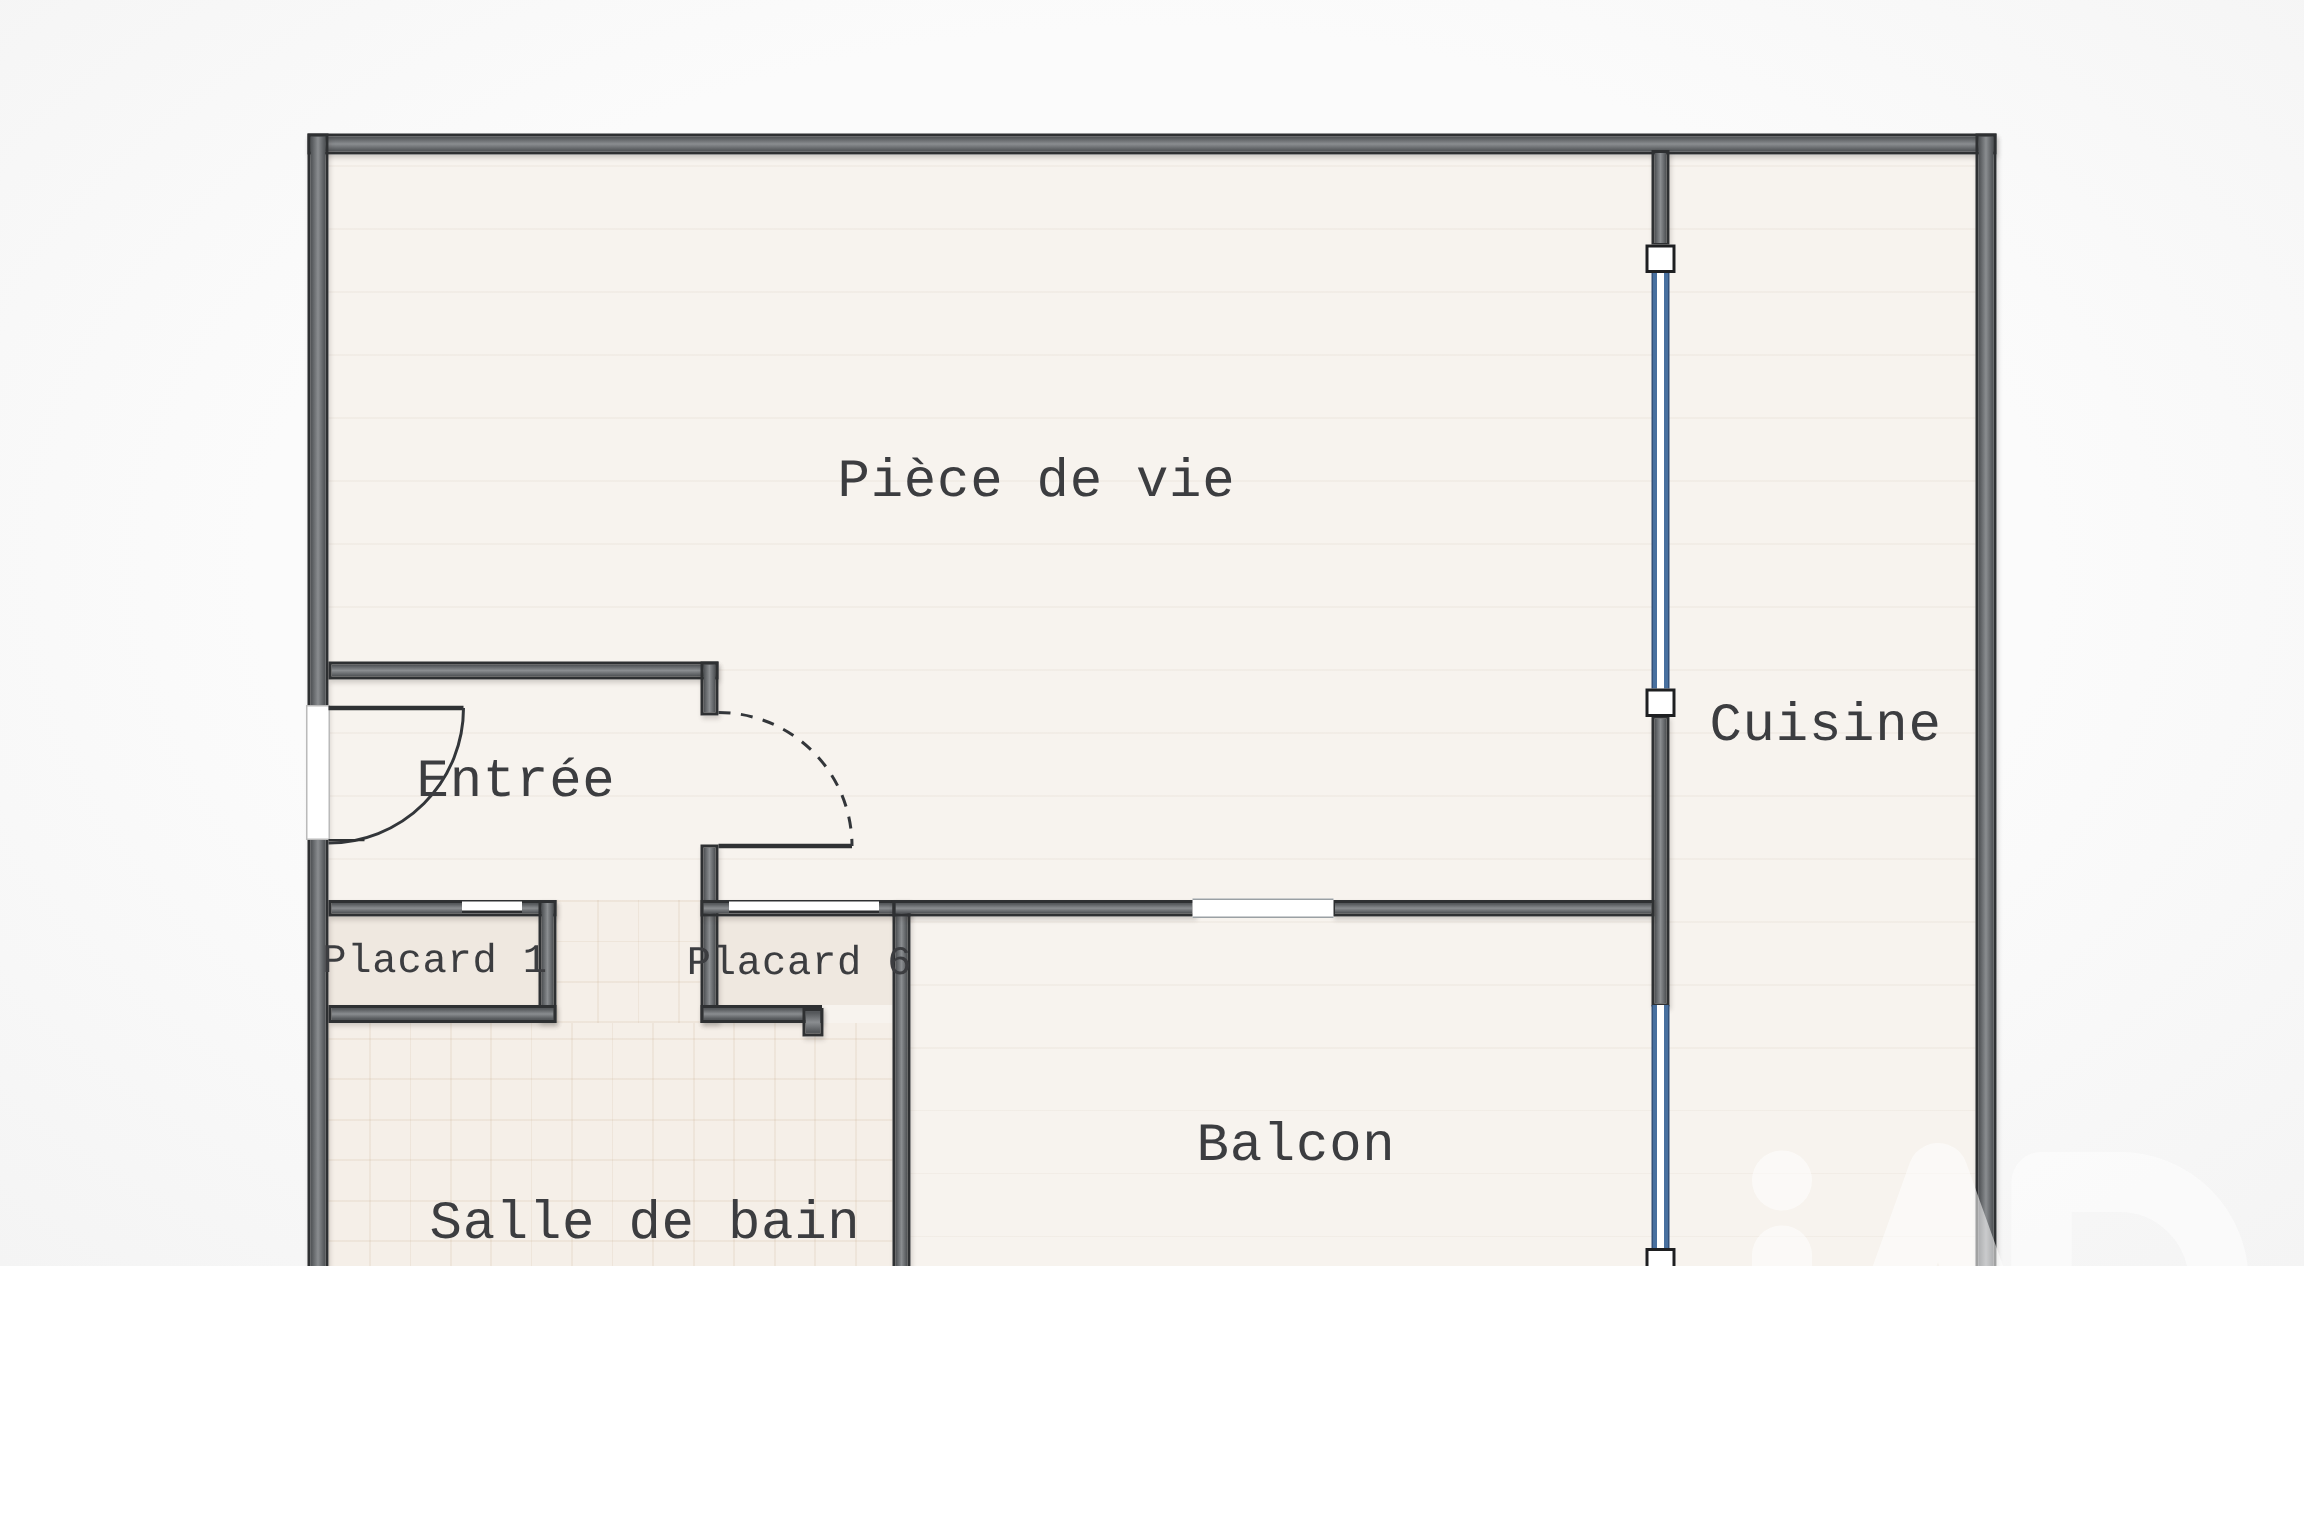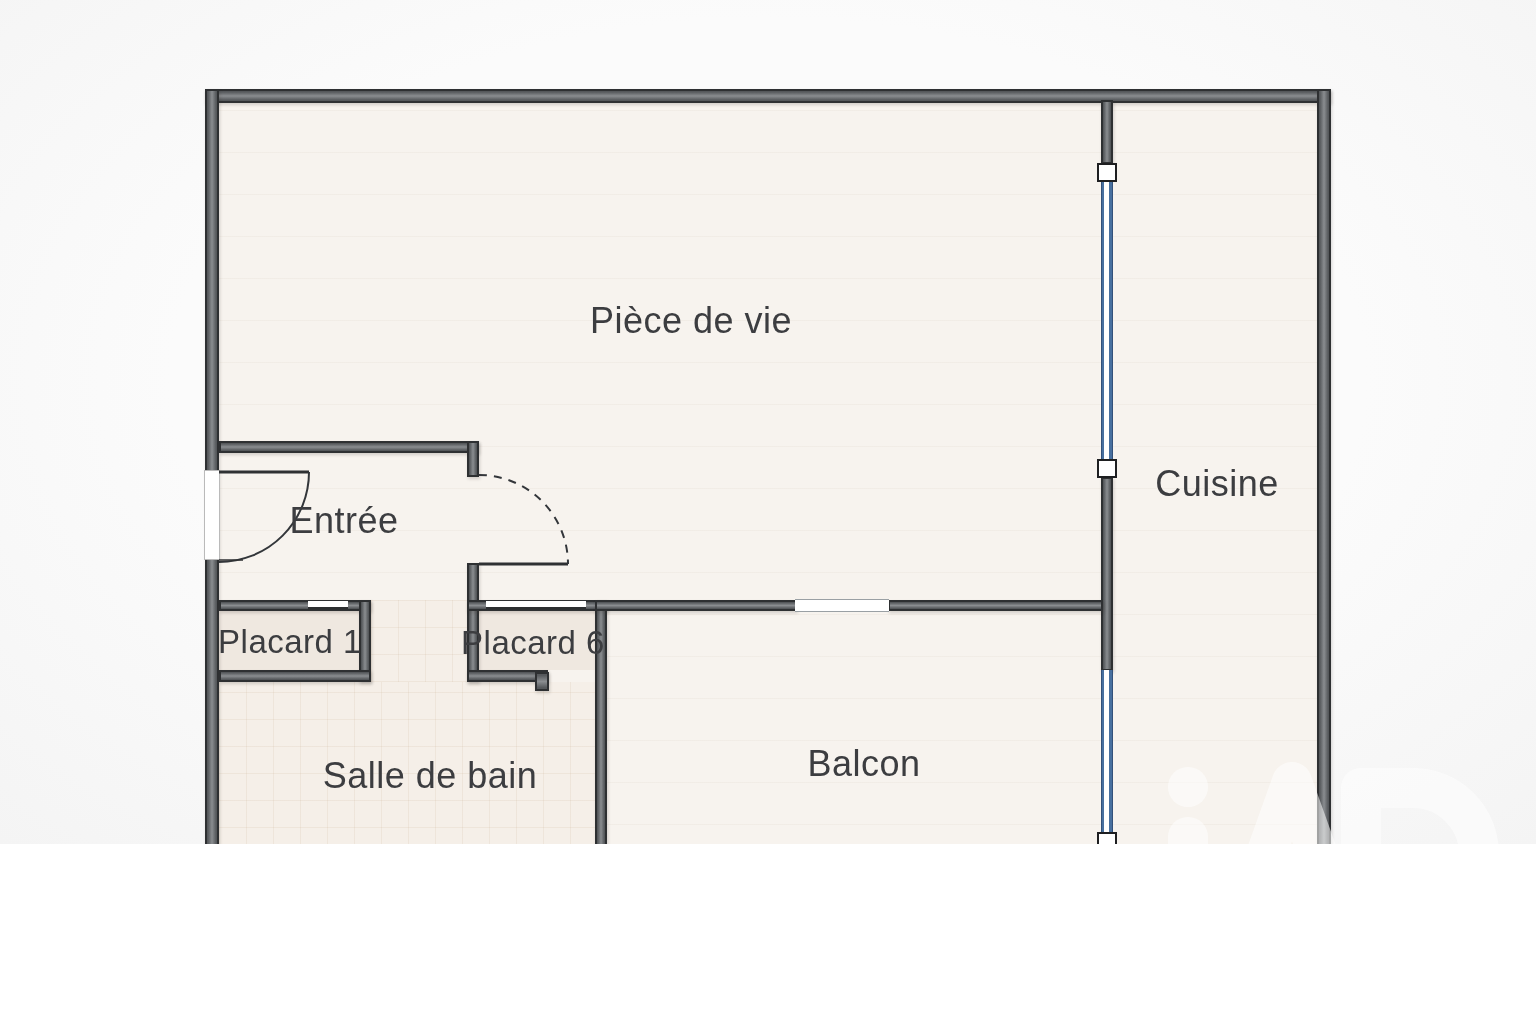--- a/index.html
+++ b/index.html
@@ -1,19 +1,19 @@
 <!DOCTYPE html>
 <html style="--wall_fill: #55585b; --wall_light: #8a8d90; --wall_edge: #2e3032; --floor: #f7f3ee; --floor_tile: #f5efe8; --placard: #efe8e0; --window_blue: #48709f; --label: #3c3d40; --watermark_white: #ffffff;"><head>
 <meta charset="utf-8">
 <style>
   html,body{margin:0;padding:0;background:#fff;}
   .canvas{
     position:relative;width:1536px;height:844px;overflow:hidden;
     background:radial-gradient(ellipse at 50% 45%, #fbfbfb 55%, #f4f4f4 100%);
-    font-family:Liberation Sans, sans-serif;
+    font-family:Liberation Mono, monospace;
   }
   .abs{position:absolute;box-sizing:border-box;}
   
   .floor-main{
     background-color:var(--floor,#f7f3ee);
     background-image:repeating-linear-gradient(0deg, rgba(170,150,125,0.07) 0 1px, transparent 1px 42px);
   }
   .floor-tile{
     background-color:var(--floor_tile,#f5efe8);
     background-image:
@@ -33,21 +33,21 @@
       var(--window_blue,#48709f) 8.5px 11px, #33517a 11px 12px);
   }
   .opening-h{background:#fff;border-top:1px solid #9aa0a4;border-bottom:1px solid #9aa0a4;}
   .opening-v{background:#fff;border:1px solid rgba(130,130,130,0.55);}
   .door-slot{background:#fff;border-bottom:2px solid #2c2e30;}
   
   .label{
     position:absolute;transform:translate(-50%,-50%);
     color:var(--label,#3c3d40);font-size:36px;letter-spacing:0.5px;white-space:nowrap;
   }
-  .label.small{font-size:33px;}
+  .label.small{font-size:27px;}
   .svg-overlay{position:absolute;left:0;top:0;pointer-events:none;}
   .watermark-sub{
     position:absolute;left:1171px;top:980px;width:370px;
     color:rgba(255,255,255,0.92);font-size:31px;font-weight:bold;
     letter-spacing:13px;white-space:nowrap;
   }
 </style>
 </head>
 <body>
 
@@ -101,21 +101,21 @@
     <path d="M219,560 L243,560" stroke="#2f3133" stroke-width="1.5" fill="none"></path>
     <path d="M479,564 L568,564" stroke="#2f3133" stroke-width="3" fill="none"></path>
     <path d="M479,475 A89,89 0 0 1 568,564" stroke="#33363a" stroke-width="2" stroke-dasharray="8 7" fill="none"></path>
   </svg>
 
   <div class="label" style="left:691px;top:321px">Pièce de vie</div>
   <div class="label" style="left:1217px;top:484px">Cuisine</div>
   <div class="label" style="left:344px;top:521px">Entrée</div>
   <div class="label small" style="left:290px;top:642px">Placard 1</div>
   <div class="label small" style="left:533px;top:643px">Placard 6</div>
-  <div class="label" style="left:430px;top:776px">Salle de bain</div>
+  <div class="label" style="left:430px;top:816px">Salle de bain</div>
   <div class="label" style="left:864px;top:764px">Balcon</div>
 
   <svg class="svg-overlay" width="1536" height="1024" viewBox="0 0 1536 1024" aria-label="iAD">
     <g fill="#ffffff" stroke="#ffffff" opacity="0.55">
       <circle cx="1188" cy="787" r="20" stroke="none"></circle>
       <rect x="1168" y="817" width="40" height="106" rx="20" stroke="none"></rect>
       <path d="M1243,919 L1292,782 L1341,919" fill="none" stroke-width="40" stroke-linecap="round" stroke-linejoin="round"></path>
       <path d="M1272,888 L1293,888" fill="none" stroke-width="30" stroke-linecap="round"></path>
       <path d="M1361,788 L1361,920 M1361,788 L1413,788 A66,66 0 0 1 1413,920 L1361,920" fill="none" stroke-width="40" stroke-linecap="round" stroke-linejoin="round"></path>
     </g>

